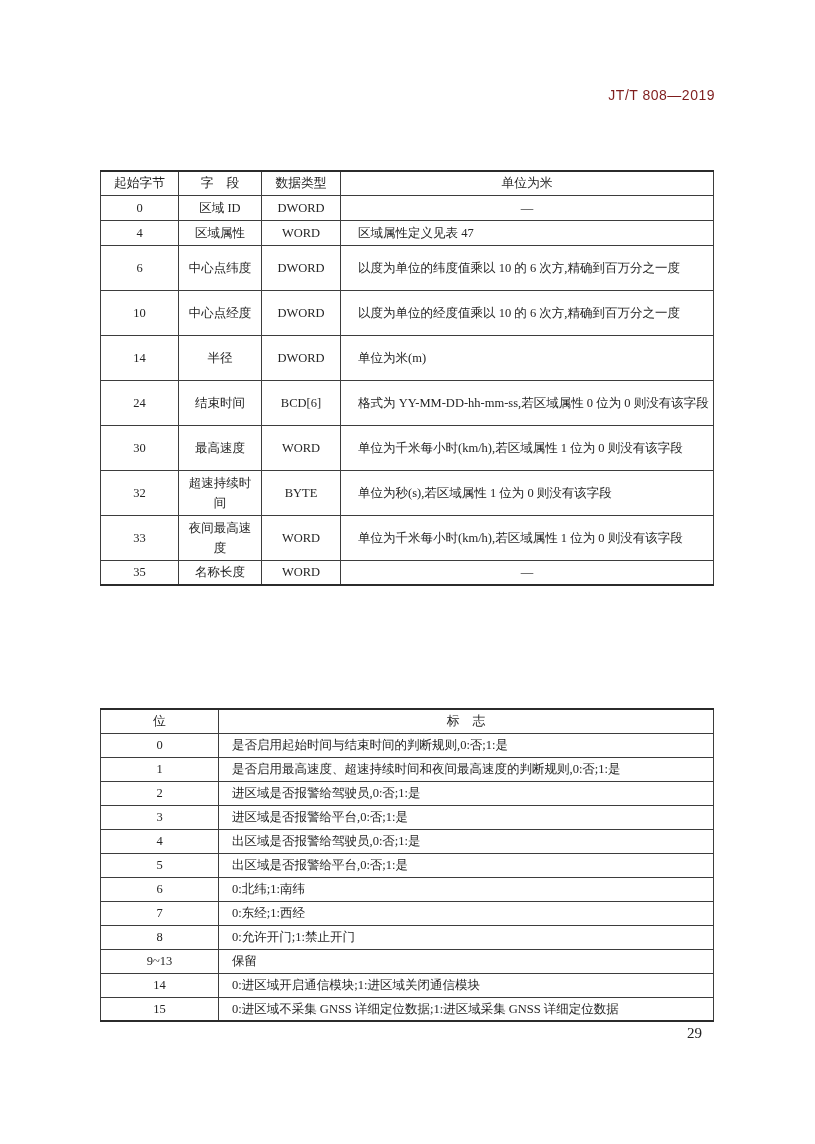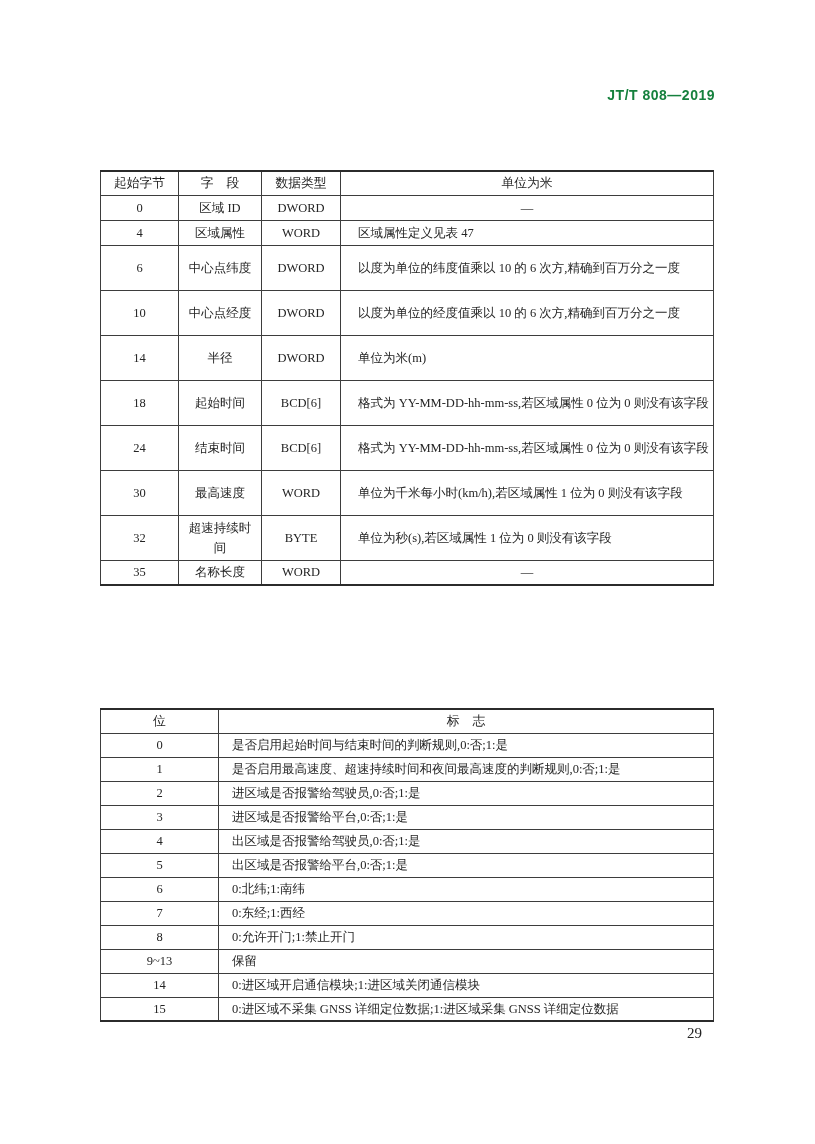--- a/index.html
+++ b/index.html
@@ -7,21 +7,21 @@
     position:relative;
     width:815px;height:1144px;
     background:#ffffff;
     font-family:"Liberation Serif","DejaVu Serif",serif;
     color:#222222;
     overflow:hidden;
   }
   .doc-code{
     position:absolute;top:87px;right:100px;
     font-family:"Liberation Sans","DejaVu Sans",sans-serif;
-    font-weight:bold;font-size:14px;letter-spacing:0.5px;color:#15803d;
+    font-weight:normal;font-size:14px;letter-spacing:0.5px;color:#7f1d1d;
   }
   .tbl-title{
     position:absolute;left:100px;width:613px;text-align:center;
     font-family:"Liberation Sans","DejaVu Sans",sans-serif;
     font-weight:bold;font-size:14.5px;color:#141414;
     white-space:pre;
   }
   .t46-title{top:134px;}
   .t47-title{top:677px;}
   table{
@@ -102,42 +102,42 @@
           <td class="c">DWORD</td>
           <td class="d">以度为单位的经度值乘以 10 的 6 次方,精确到百万分之一度</td>
         </tr>
         <tr class="tall">
           <td class="c">14</td>
           <td class="c">半径</td>
           <td class="c">DWORD</td>
           <td class="d">单位为米(m)</td>
         </tr>
         <tr class="tall">
-          <td class="c">18</td>
-          <td class="c">起始时间</td>
-          <td class="c">BCD[6]</td>
-          <td class="d">格式为 YY-MM-DD-hh-mm-ss,若区域属性 0 位为 0 则没有该字段</td>
-        </tr>
-        <tr class="tall">
           <td class="c">24</td>
           <td class="c">结束时间</td>
           <td class="c">BCD[6]</td>
           <td class="d">格式为 YY-MM-DD-hh-mm-ss,若区域属性 0 位为 0 则没有该字段</td>
         </tr>
         <tr class="tall">
           <td class="c">30</td>
           <td class="c">最高速度</td>
           <td class="c">WORD</td>
           <td class="d">单位为千米每小时(km/h),若区域属性 1 位为 0 则没有该字段</td>
         </tr>
         <tr class="tall">
           <td class="c">32</td>
           <td class="c">超速持续时间</td>
           <td class="c">BYTE</td>
           <td class="d">单位为秒(s),若区域属性 1 位为 0 则没有该字段</td>
+        </tr>
+        <tr class="tall">
+          <td class="c">33</td>
+          <td class="c">夜间最高速度</td>
+          <td class="c">WORD</td>
+          <td class="d">单位为千米每小时(km/h),若区域属性 1 位为 0 则没有该字段</td>
         </tr>
         <tr>
           <td class="c">35</td>
           <td class="c">名称长度</td>
           <td class="c">WORD</td>
           <td class="c">—</td>
         </tr>
       </tbody>
   </table>
 

